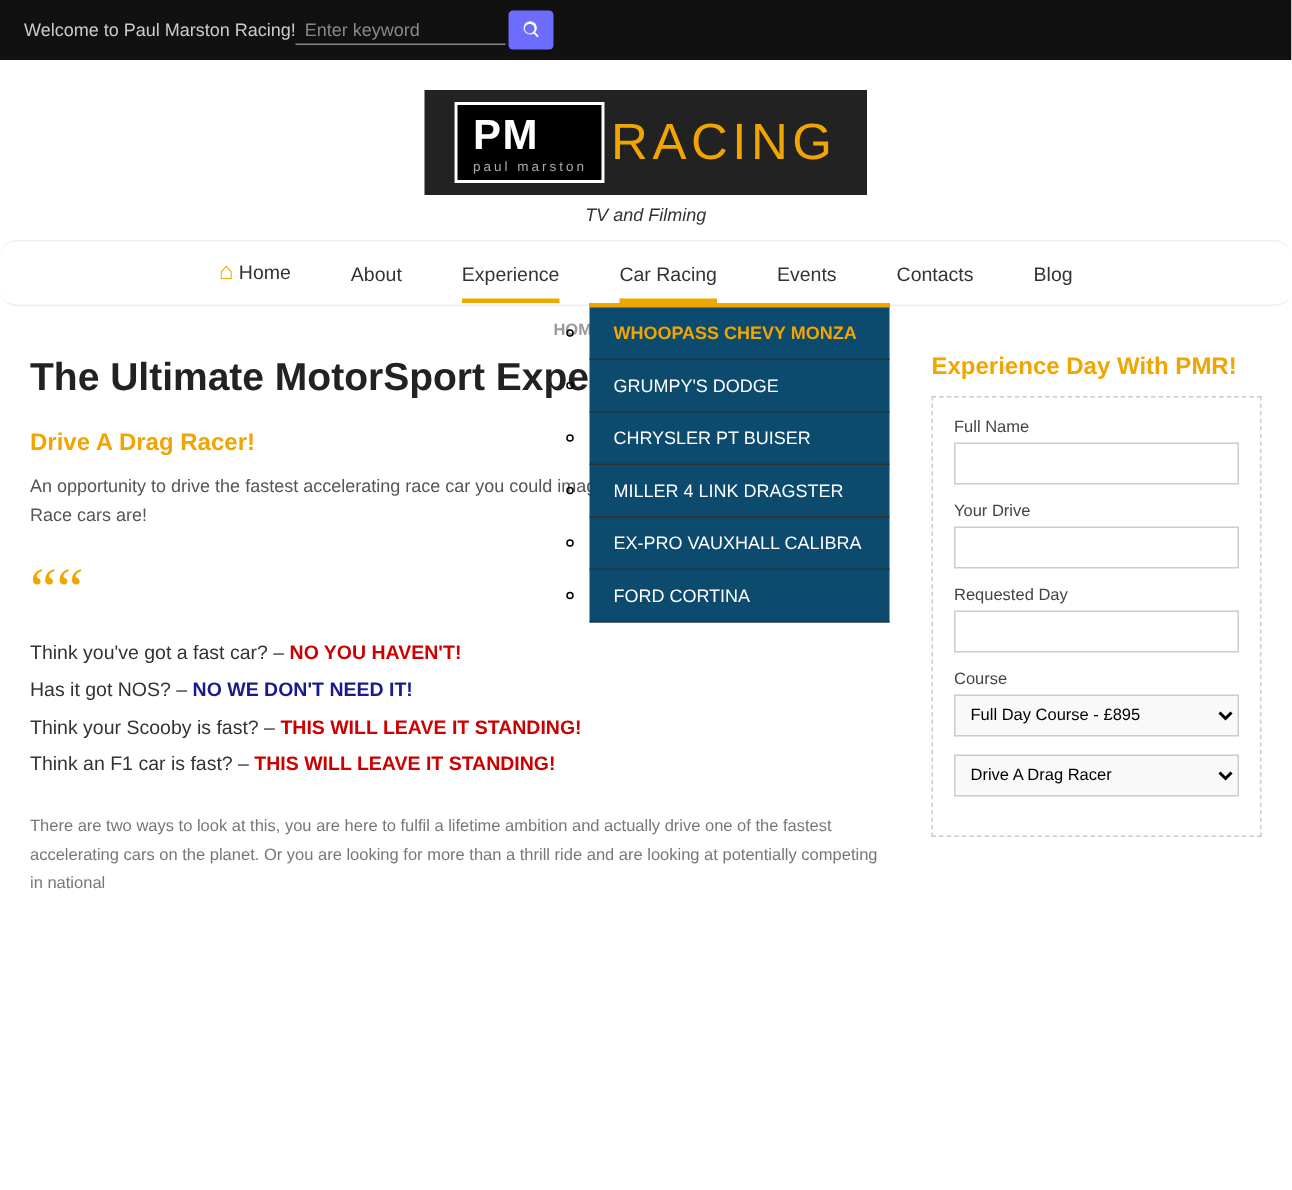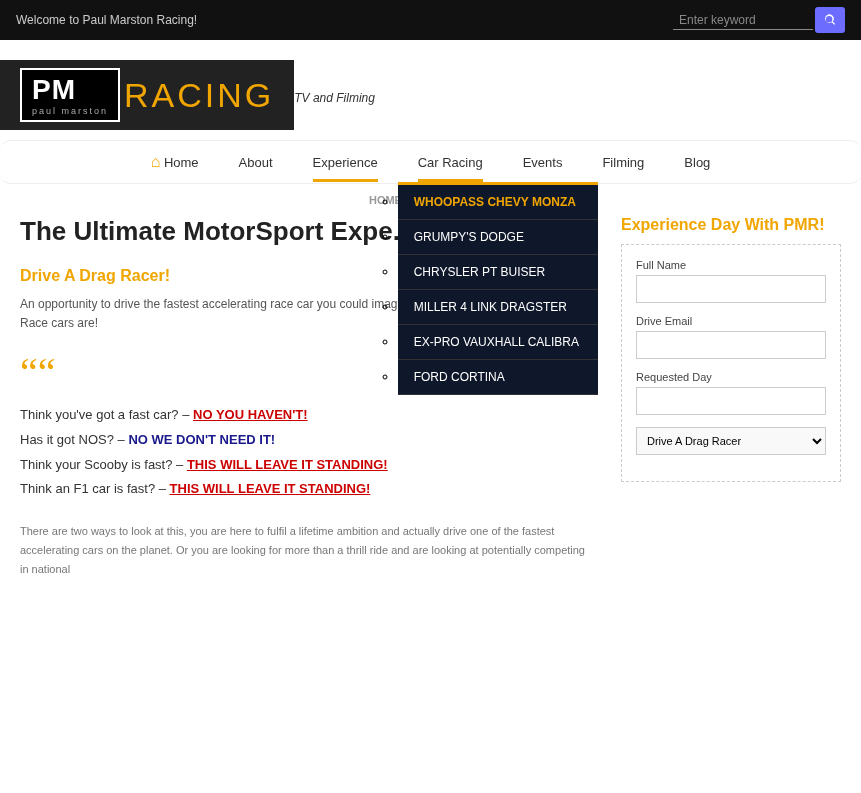--- a/index.html
+++ b/index.html
@@ -4,21 +4,20 @@
   <style>
     * { margin: 0; padding: 0; box-sizing: border-box; }
     body { font-family: Arial, sans-serif; background: #fff; font-size: 13px; }
 
     
     .topbar {
       background: #111;
       color: #fff;
       display: flex;
       align-items: center;
-      justify-content: space-between;
       padding: 0 16px;
       height: 40px;
     }
     .topbar-welcome { font-size: 12px; color: #ccc; }
     .topbar-search { display: flex; align-items: center; gap: 2px; }
     .topbar-search input {
       background: transparent;
       border: none;
       border-bottom: 1px solid #888;
       color: #aaa;
@@ -38,20 +37,21 @@
       align-items: center;
       justify-content: center;
       border-radius: 3px;
     }
     .search-btn svg { fill: #fff; width: 14px; height: 14px; }
 
     
     .logo-area {
       background: #fff;
       display: flex;
+      flex-direction: column;
       align-items: center;
       padding: 20px 0 10px;
     }
     .logo-box {
       background: #222;
       display: flex;
       align-items: center;
       padding: 8px 20px;
       gap: 4px;
     }
@@ -114,21 +114,21 @@
     .nav .home-icon {
       color: #f0a500;
       font-size: 16px;
     }
 
     
     .dropdown-menu {
       position: absolute;
       top: 100%;
       left: 0;
-      background: #0f172a;
+      background: #0c4a6e;
       z-index: 999;
       min-width: 200px;
       border-top: 3px solid #f0a500;
     }
     .dropdown-menu li a {
       color: #fff;
       font-size: 12px;
       padding: 10px 16px;
       font-weight: normal;
       border-bottom: 1px solid #333;
@@ -194,21 +194,20 @@
       line-height: 1.9;
       color: #333;
     }
     .highlight-lines .highlight {
       font-weight: bold;
       color: #1a1a8c;
     }
     .highlight-lines .highlight-red {
       font-weight: bold;
       color: #cc0000;
-      text-decoration: underline;
     }
 
     .body-text {
       font-size: 11px;
       color: #777;
       line-height: 1.7;
       margin-top: 20px;
     }
 
     
@@ -314,21 +313,21 @@
         </li>
         <li>
           <a href="#">FORD CORTINA</a>
         </li>
       </ul>
     </li>
     <li>
       <a href="#">Events</a>
     </li>
     <li>
-      <a href="#">Filming</a>
+      <a href="#">Contacts</a>
     </li>
     <li>
       <a href="#">Blog</a>
     </li>
   </ul>
 </div>
 
 <div class="breadcrumb">
   <a href="#">HOME</a>
   <span class="sep">/</span>
@@ -364,26 +363,34 @@
   </div>
 
   <div class="sidebar-right">
     <div class="experience-day-title">Experience Day With PMR!</div>
     <div class="form-box">
       <div class="form-group">
         <label>Full Name</label>
         <input type="text" style="">
       </div>
       <div class="form-group">
-        <label>Drive Email</label>
+        <label>Your Drive</label>
         <input type="text" style="">
       </div>
       <div class="form-group">
         <label>Requested Day</label>
         <input type="text" style="">
+      </div>
+      <div class="form-group">
+        <label>Course</label>
+        <select>
+          <option>Full Day Course - £895</option>
+          <option>Half Day Course</option>
+          <option>Other</option>
+        </select>
       </div>
       <div class="form-group">
         <select>
           <option>Drive A Drag Racer</option>
           <option>Other Experience</option>
         </select>
       </div>
     </div>
   </div>
 </div>

